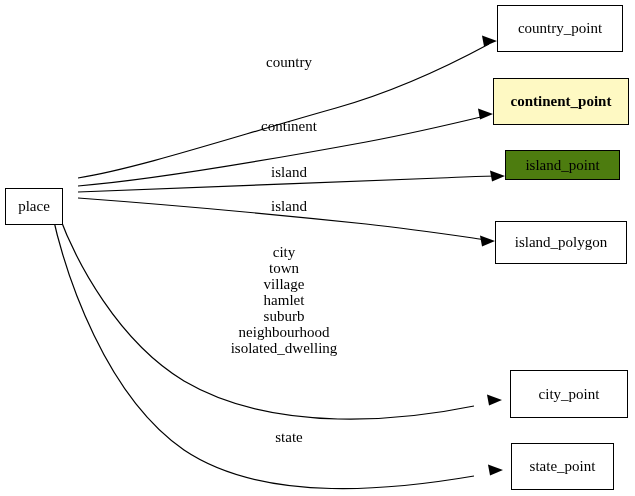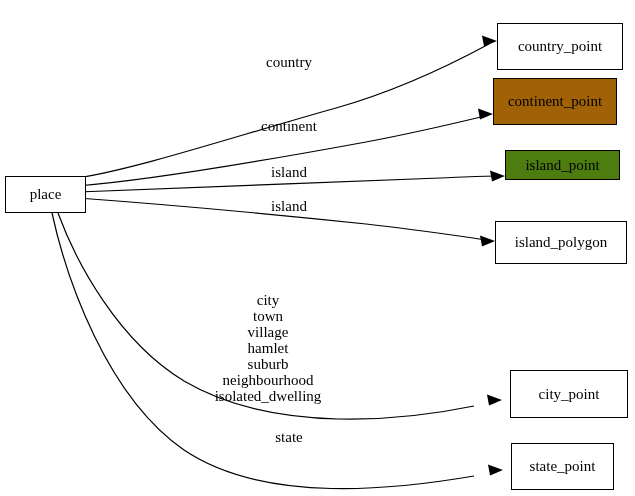--- a/index.html
+++ b/index.html
@@ -67,48 +67,48 @@
       <polygon points="505,176 490,170.5 492,181.5" fill="#000000"></polygon>
       <path d="M78,198 C146,203 262,213 366,224 C412,229 452,235 487,240" fill="none" stroke="#000000" stroke-width="1.2"></path>
       <polygon points="495,241 480,235.5 482,246.5" fill="#000000"></polygon>
       <path d="M58,213 C76,262 118,341 184,381 C276,435 406,420 474,406" fill="none" stroke="#000000" stroke-width="1.2"></path>
       <polygon points="502,400 487,394.5 489,405.5" fill="#000000"></polygon>
       <path d="M52,213 C66,277 106,396 184,450 C266,505 398,489 474,476" fill="none" stroke="#000000" stroke-width="1.2"></path>
       <polygon points="503,470 488,464.5 490,475.5" fill="#000000"></polygon>
     </svg>
 
   <div id="node-layer">
-      <div class="node" style="left: 5px; top: 176px; width: 81px; height: 37px; background: rgb(255, 255, 255);">
+      <div class="node" style="left: 5px; top: 188px; width: 58px; height: 37px; background: rgb(255, 255, 255);">
         <span class="node-label">place</span>
       </div>
-      <div class="node" style="left: 497px; top: 23px; width: 126px; height: 47px; background: rgb(255, 255, 255);">
+      <div class="node" style="left: 497px; top: 5px; width: 126px; height: 47px; background: rgb(255, 255, 255);">
         <span class="node-label">country_point</span>
       </div>
-      <div class="node" style="left: 493px; top: 78px; width: 124px; height: 47px; background: #a16207;">
+      <div class="node" style="left: 493px; top: 78px; width: 136px; height: 47px; background: #fef9c3; font-weight: bold;">
         <span class="node-label">continent_point</span>
       </div>
       <div class="node" style="left: 505px; top: 150px; width: 115px; height: 30px; background: #4d7c0f;">
         <span class="node-label">island_point</span>
       </div>
       <div class="node" style="left: 495px; top: 221px; width: 132px; height: 43px; background: rgb(255, 255, 255);">
         <span class="node-label">island_polygon</span>
       </div>
       <div class="node" style="left: 510px; top: 370px; width: 118px; height: 48px; background: rgb(255, 255, 255);">
         <span class="node-label">city_point</span>
       </div>
       <div class="node" style="left: 511px; top: 443px; width: 103px; height: 47px; background: rgb(255, 255, 255);">
         <span class="node-label">state_point</span>
       </div>
     </div>
   <div id="label-layer">
       <div class="edge-label" style="left: 289px; top: 62px;">country</div>
       <div class="edge-label" style="left: 289px; top: 126px;">continent</div>
       <div class="edge-label" style="left: 289px; top: 172px;">island</div>
       <div class="edge-label" style="left: 289px; top: 206px;">island</div>
-      <div class="edge-label" style="left: 268px; top: 300px; margin-top: 48px;">city
+      <div class="edge-label" style="left: 284px; top: 300px;">city
 town
 village
 hamlet
 suburb
 neighbourhood
 isolated_dwelling</div>
       <div class="edge-label" style="left: 289px; top: 437px;">state</div>
     </div>
 
 </div>

